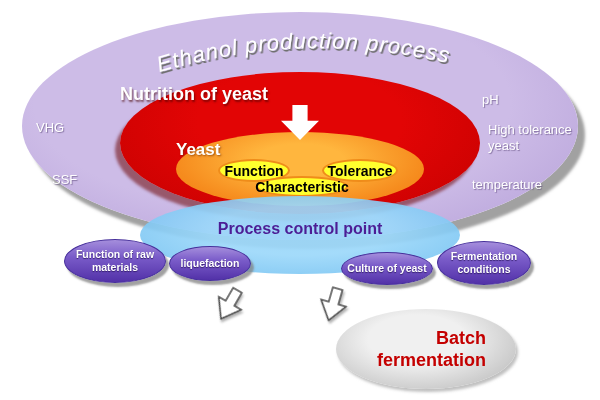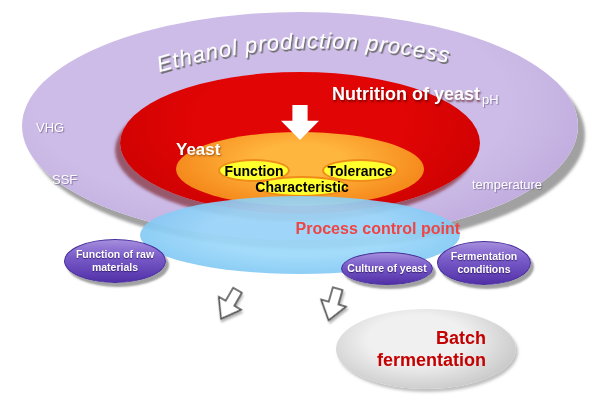--- a/index.html
+++ b/index.html
@@ -27,21 +27,21 @@
   .lbl-htol{left:488px;top:122px;width:94px;}
   .lbl-temp{left:472px;top:177px;}
 
   
   .red{
     left:120px;top:72px;width:360px;height:142px;z-index:2;
     background:radial-gradient(ellipse at 50% 35%, #e20505 40%, #c40000 100%);
     box-shadow:-5px 7px 3px rgba(110,5,5,0.55);
   }
   .nutrition{
-    position:absolute;left:120px;top:84px;width:360px;text-align:right;z-index:4;
+    position:absolute;left:120px;top:84px;width:360px;text-align:left;z-index:4;
     color:#fff;font-size:18px;font-weight:bold;text-shadow:1px 2px 2px rgba(70,0,0,0.6);
   }
   .down-arrow{
     position:absolute;left:281px;top:105px;width:38px;height:35px;z-index:5;background:#ffffff;
     clip-path:polygon(30% 0,70% 0,70% 45%,100% 45%,50% 100%,0 45%,30% 45%);
     filter:drop-shadow(2px 2px 1px rgba(0,0,0,0.35));
   }
 
   
   .orange{
@@ -63,22 +63,22 @@
   .attr-func{left:218px;top:159px;width:72px;height:23px;}
   .attr-tol{left:322px;top:159px;width:76px;height:23px;}
   .attr-char{left:256px;top:176px;width:92px;height:21px;}
 
   
   .blue{
     left:140px;top:196px;width:320px;height:78px;z-index:5;
     background:radial-gradient(ellipse at 50% 45%, rgba(156,216,250,0.92) 40%, rgba(103,186,238,0.88) 100%);
   }
   .pcp{
-    position:absolute;left:140px;top:220px;width:320px;text-align:right;z-index:6;
-    color:#ef4444;font-size:16px;font-weight:bold;
+    position:absolute;left:140px;top:220px;width:320px;text-align:center;z-index:6;
+    color:#4c1d95;font-size:16px;font-weight:bold;
   }
 
   
   .step{
     position:absolute;border-radius:50%;z-index:7;box-sizing:border-box;
     background:linear-gradient(180deg,#a58edc 0%,#7a5cc9 40%,#5231a8 100%);
     border:1px solid #47309b;
     display:flex;align-items:center;justify-content:center;text-align:center;
     color:#ffffff;font-size:10.5px;font-weight:bold;line-height:1.2;padding:3px;
     box-shadow:3px 4px 2px rgba(130,130,130,0.75);
@@ -125,38 +125,40 @@
       </filter>
     </defs>
     <text font-size="22" font-style="italic" fill="#ffffff" filter="url(#ds)" font-family="Liberation Sans, sans-serif" letter-spacing="1">
       <textPath href="#title-arc" startOffset="50%" text-anchor="middle">Ethanol production process</textPath>
     </text>
   </svg>
 
   <div class="side-label lbl-vhg">VHG</div>
   <div class="side-label lbl-ssf">SSF</div>
   <div class="side-label lbl-ph">pH</div>
+  <div class="side-label lbl-htol">High tolerance yeast</div>
   <div class="side-label lbl-temp">temperature</div>
 
   <div class="ellipse red"></div>
   <div class="nutrition">Nutrition of yeast</div>
 
   <div class="down-arrow"></div>
 
   <div class="ellipse orange"></div>
   <div class="yeast">Yeast</div>
 
   <div class="attr attr-func">Function</div>
   <div class="attr attr-tol">Tolerance</div>
   <div class="attr attr-char">Characteristic</div>
 
   <div class="ellipse blue"></div>
   <div class="pcp">Process control point</div>
 
   <div class="step st1">Function of raw materials</div>
+  <div class="step st2">liquefaction</div>
   <div class="step st5">Fermentation conditions</div>
   <div class="step st4">Culture of yeast</div>
 
   <svg class="flow-arrow a1" viewBox="0 0 30 36">
     <polygon points="10,1 20,1 20,16 28,16 15,34 2,16 10,16" fill="#ffffff" stroke="#4c4c4c" stroke-width="1.5"></polygon>
   </svg>
   <svg class="flow-arrow a2" viewBox="0 0 30 36">
     <polygon points="10,1 20,1 20,16 28,16 15,34 2,16 10,16" fill="#ffffff" stroke="#4c4c4c" stroke-width="1.5"></polygon>
   </svg>
 

